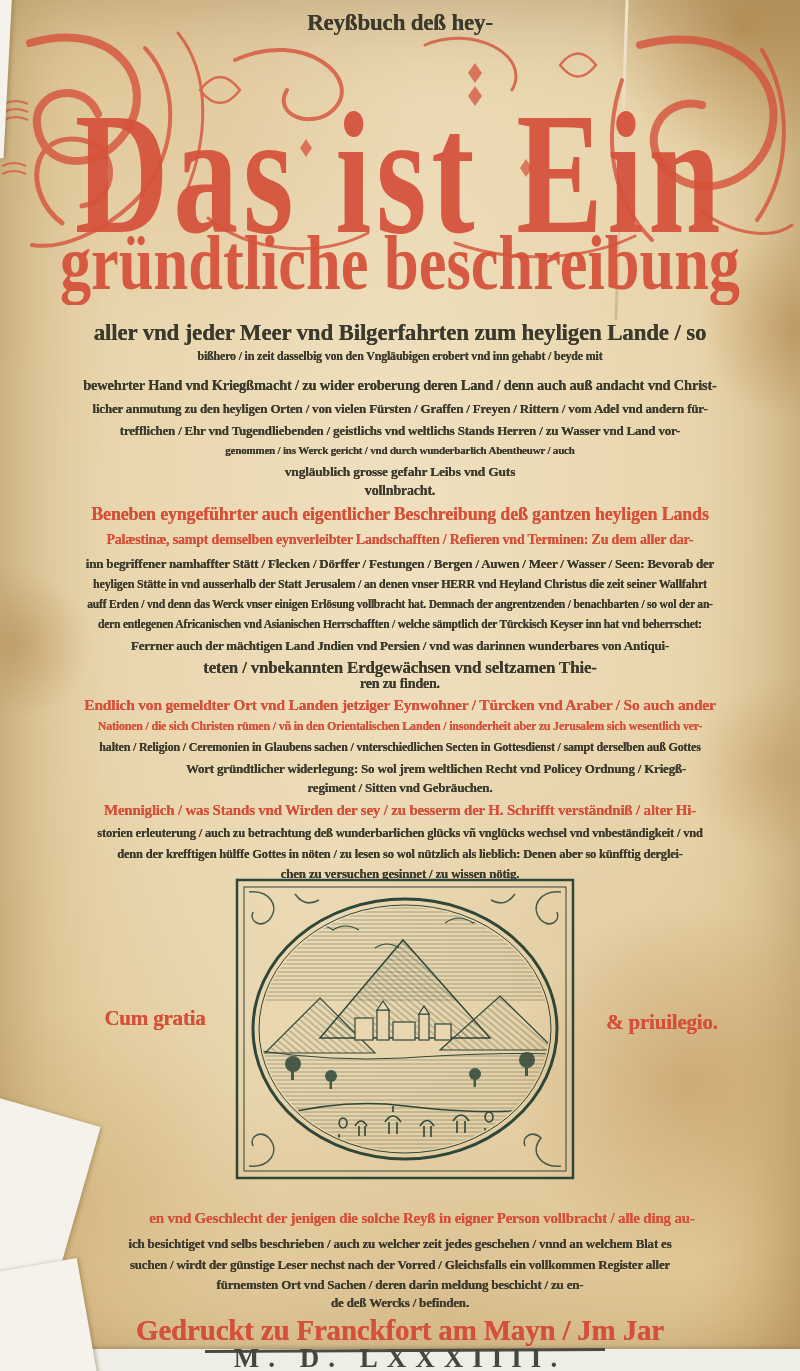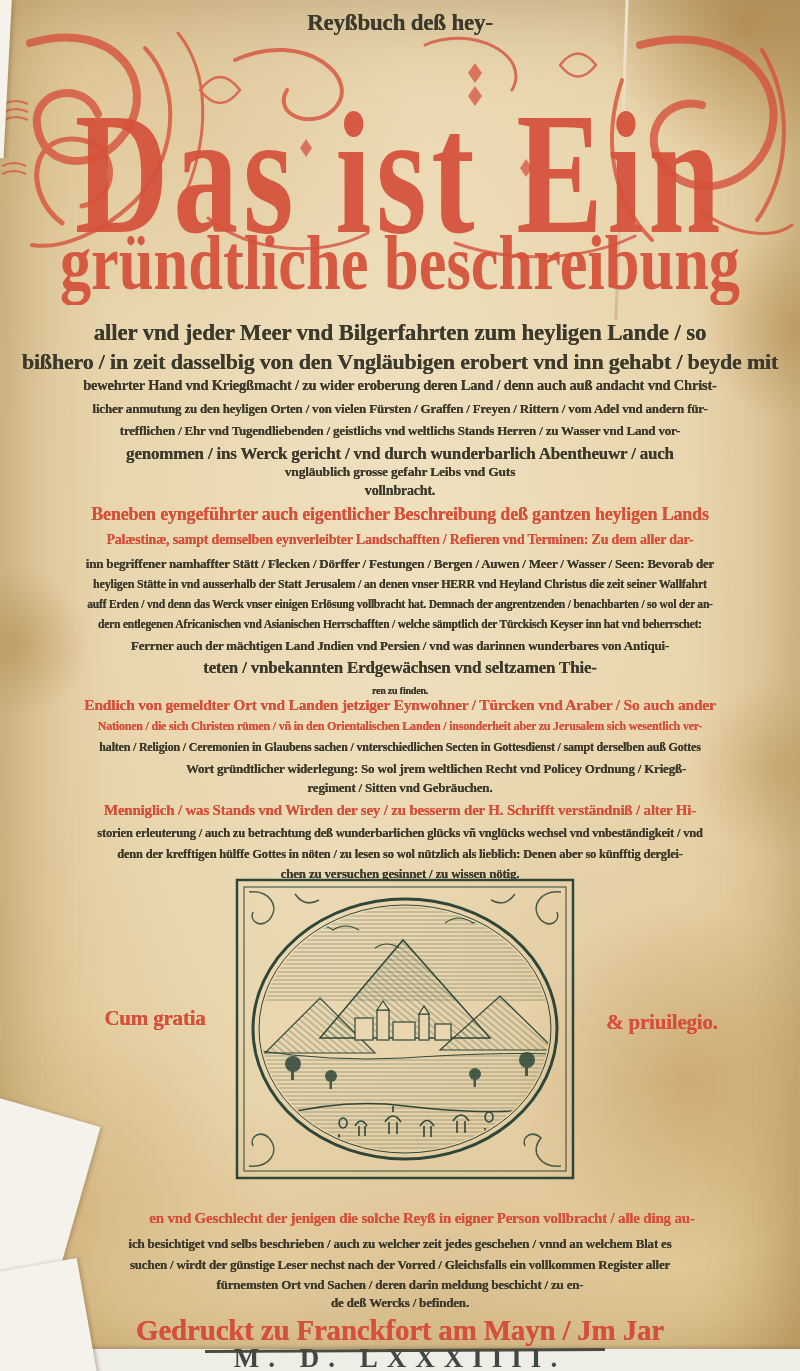--- a/index.html
+++ b/index.html
@@ -84,39 +84,39 @@
     </g>
   </svg>
 
   <div class="ln blk" style="top:10px;font-size:23px;">Reyßbuch deß hey-</div>
 
   <div class="title1">Das ist Ein</div>
   <div class="title2">gründtliche beschreibung</div>
 
   <div>
     <div class="ln blk" style="top:320px;font-size:23px;">aller vnd jeder Meer vnd Bilgerfahrten zum heyligen Lande / so</div>
-    <div class="ln blk" style="top:349px;font-size:22px;text-align:center;">bißhero / in zeit dasselbig von den Vngläubigen erobert vnd inn gehabt / beyde mit</div>
+    <div class="ln blk" style="top:349px;font-size:12px;text-align:center;">bißhero / in zeit dasselbig von den Vngläubigen erobert vnd inn gehabt / beyde mit</div>
     <div class="ln blk" style="top:377px;font-size:14.5px;">bewehrter Hand vnd Kriegßmacht / zu wider eroberung deren Land / denn auch auß andacht vnd Christ-</div>
     <div class="ln blk" style="top:401px;font-size:13px;">licher anmutung zu den heyligen Orten / von vielen Fürsten / Graffen / Freyen / Rittern / vom Adel vnd andern für-</div>
     <div class="ln blk" style="top:423px;font-size:13px;">trefflichen / Ehr vnd Tugendliebenden / geistlichs vnd weltlichs Stands Herren / zu Wasser vnd Land vor-</div>
-    <div class="ln blk" style="top:444px;font-size:17px;">genommen / ins Werck gericht / vnd durch wunderbarlich Abentheuwr / auch</div>
+    <div class="ln blk" style="top:444px;font-size:11px;">genommen / ins Werck gericht / vnd durch wunderbarlich Abentheuwr / auch</div>
     <div class="ln blk" style="top:464px;font-size:13.5px;">vngläublich grosse gefahr Leibs vnd Guts</div>
     <div class="ln blk" style="top:483px;font-size:14px;">vollnbracht.</div>
   </div>
 
   <div>
     <div class="ln red" style="top:504px;font-size:18px;">Beneben eyngeführter auch eigentlicher Beschreibung deß gantzen heyligen Lands</div>
     <div class="ln red" style="top:532px;font-size:14px;">Palæstinæ, sampt demselben eynverleibter Landschafften / Refieren vnd Terminen: Zu dem aller dar-</div>
     <div class="ln blk" style="top:556px;font-size:13px;">inn begriffener namhaffter Stätt / Flecken / Dörffer / Festungen / Bergen / Auwen / Meer / Wasser / Seen: Bevorab der</div>
     <div class="ln blk" style="top:577px;font-size:12px;">heyligen Stätte in vnd ausserhalb der Statt Jerusalem / an denen vnser HERR vnd Heyland Christus die zeit seiner Wallfahrt</div>
     <div class="ln blk" style="top:598px;font-size:11.5px;">auff Erden / vnd denn das Werck vnser einigen Erlösung vollbracht hat. Demnach der angrentzenden / benachbarten / so wol der an-</div>
     <div class="ln blk" style="top:618px;font-size:11.5px;">dern entlegenen Africanischen vnd Asianischen Herrschafften / welche sämptlich der Türckisch Keyser inn hat vnd beherrschet:</div>
     <div class="ln blk" style="top:638px;font-size:13px;">Ferrner auch der mächtigen Land Jndien vnd Persien / vnd was darinnen wunderbares von Antiqui-</div>
     <div class="ln blk" style="top:658px;font-size:17px;">teten / vnbekannten Erdgewächsen vnd seltzamen Thie-</div>
-    <div class="ln blk" style="top:676px;font-size:10px;margin-top:9px;">ren zu finden.</div>
+    <div class="ln blk" style="top:676px;font-size:14px;">ren zu finden.</div>
   </div>
 
   <div>
     <div class="ln red" style="top:696px;font-size:15.5px;">Endlich von gemeldter Ort vnd Landen jetziger Eynwohner / Türcken vnd Araber / So auch ander</div>
     <div class="ln red" style="top:719px;font-size:12px;">Nationen / die sich Christen rümen / vñ in den Orientalischen Landen / insonderheit aber zu Jerusalem sich wesentlich ver-</div>
     <div class="ln blk" style="top:740px;font-size:12px;">halten / Religion / Ceremonien in Glaubens sachen / vnterschiedlichen Secten in Gottesdienst / sampt derselben auß Gottes</div>
     <div class="ln blk" style="top:761px;font-size:13px;padding-left:36px;">Wort gründtlicher widerlegung: So wol jrem weltlichen Recht vnd Policey Ordnung / Kriegß-</div>
     <div class="ln blk" style="top:780px;font-size:13px;">regiment / Sitten vnd Gebräuchen.</div>
   </div>
 

